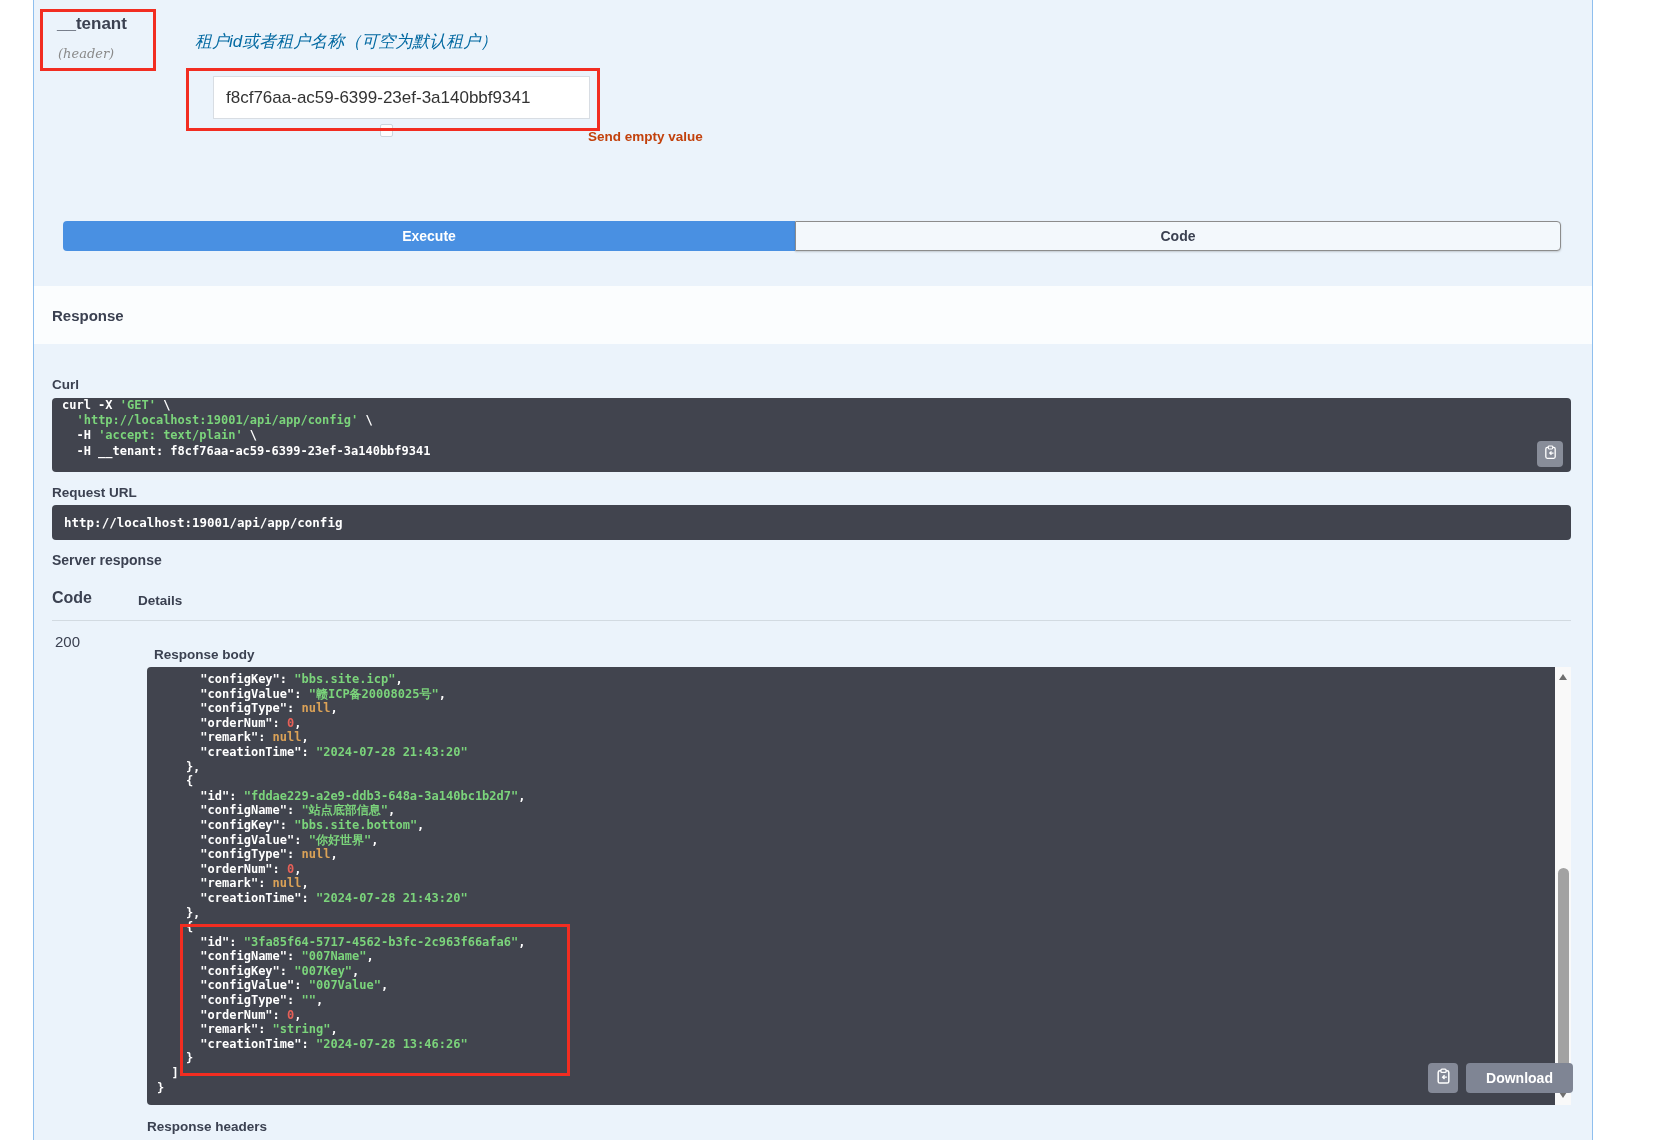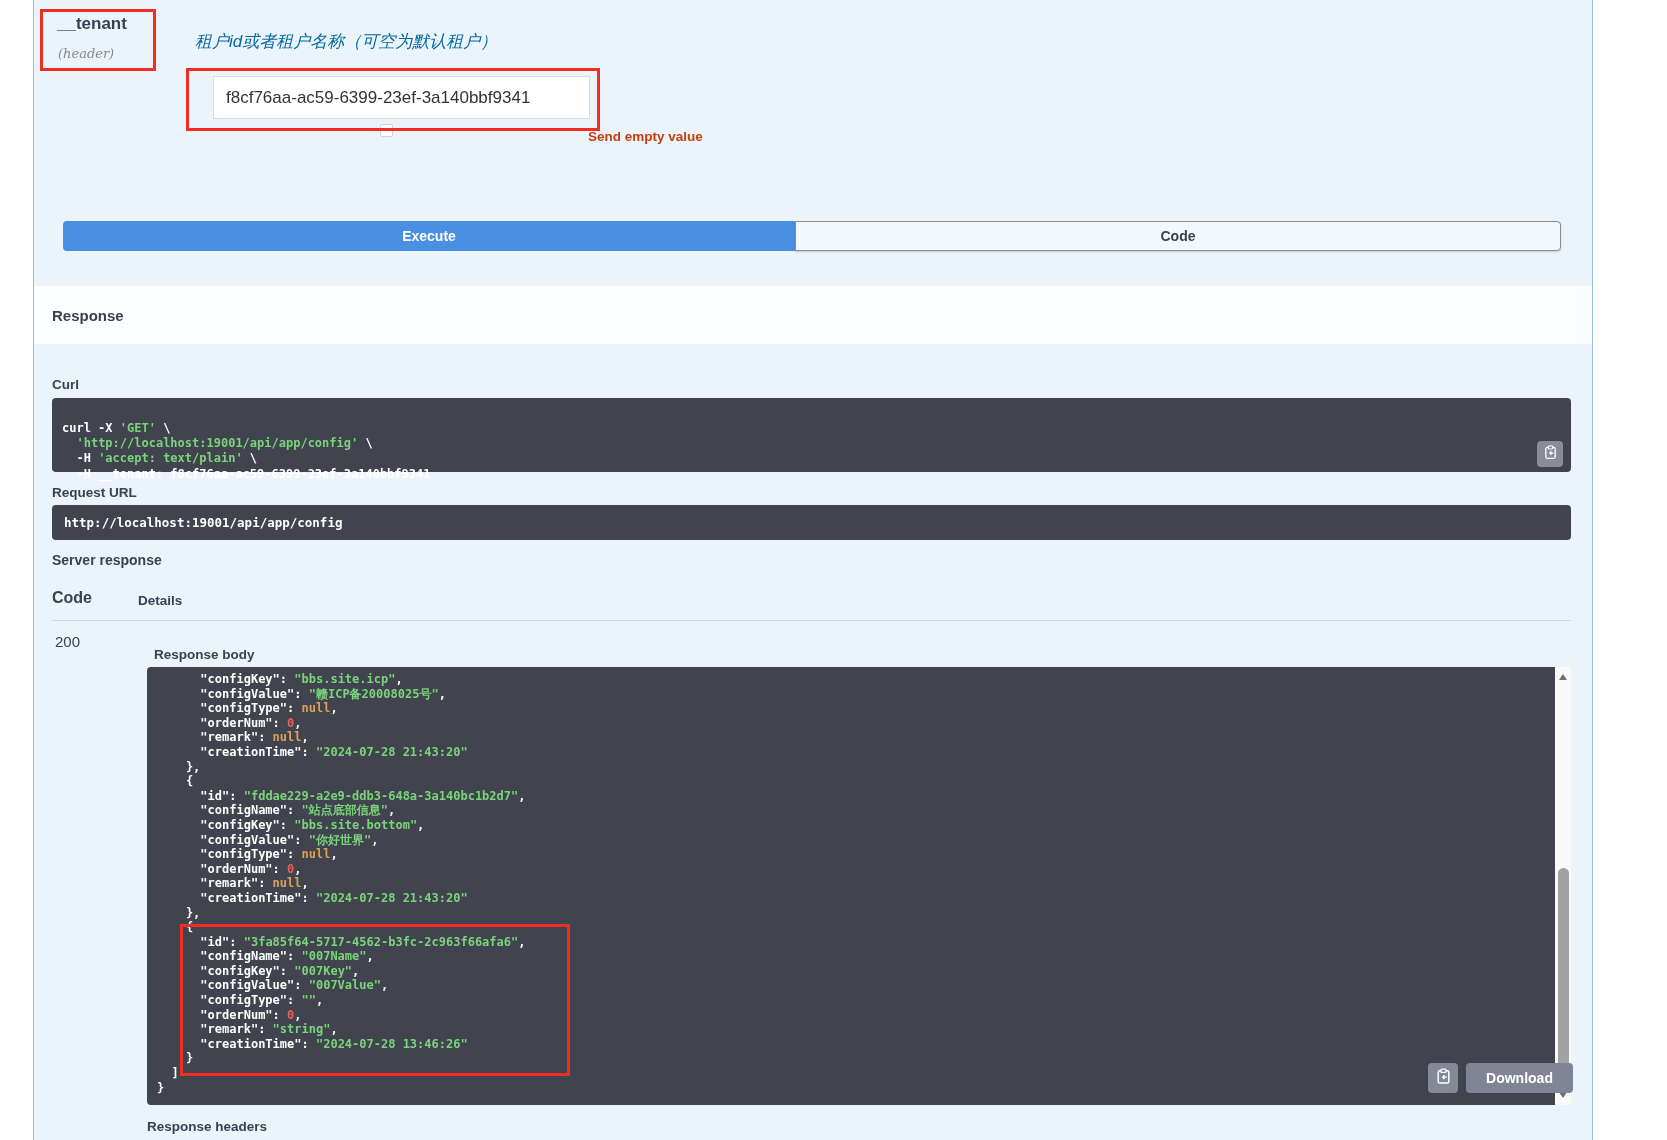--- a/index.html
+++ b/index.html
@@ -50,21 +50,21 @@
   .code-hdr { left:52px; top:589px; font-size:16px; }
   .details-hdr { left:138px; top:593px; }
   .respbody-lbl { left:154px; top:647px; }
   .respheaders-lbl { left:147px; top:1119px; }
   .divider { left:52px; top:620px; width:1519px; height:1px; background:#d2dae1; }
   .status-code { left:55px; top:633px; font-size:15px; color:#3b4151; }
 
   
   .codeblock { background:#41444e; border-radius:4px;
                font-family:"DejaVu Sans Mono", monospace; font-weight:600; color:#fff; }
-  .curl-block { left:52px; top:398px; width:1519px; height:74px; padding:23px 10px;
+  .curl-block { left:52px; top:398px; width:1519px; height:74px; padding:0 10px;
                 font-size:12px; line-height:15.2px; white-space:pre; }
   .url-block  { left:52px; top:505px; width:1519px; height:35px; padding:10px 12px;
                 font-size:12.5px; white-space:pre; }
   .rb-block   { left:147px; top:667px; width:1408px; height:438px; border-radius:4px 0 0 4px;
                 padding:5px 0 0 10px; font-size:12px; line-height:14.6px; white-space:pre;
                 overflow:hidden; }
   .tk-w { color:#ffffff; }
   .tk-g { color:#7bd47b; }
   .tk-o { color:#dba257; }
   .tk-n { color:#e66058; }

